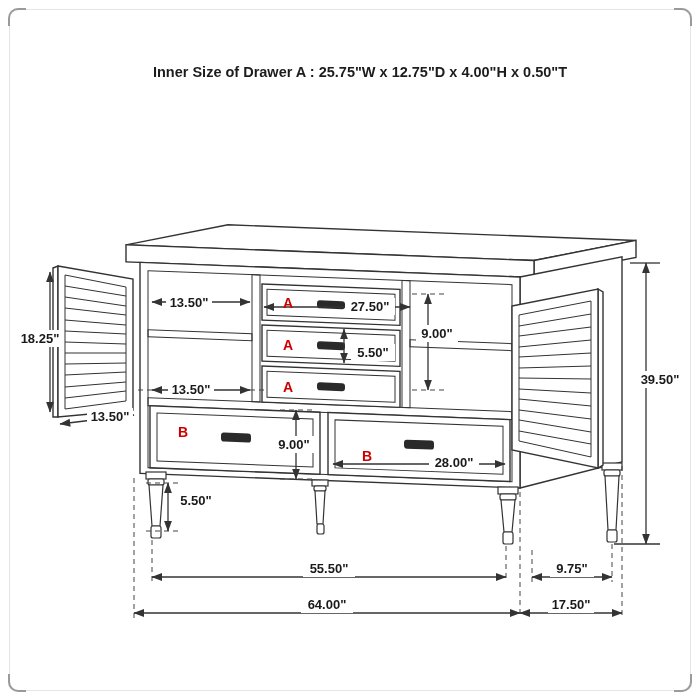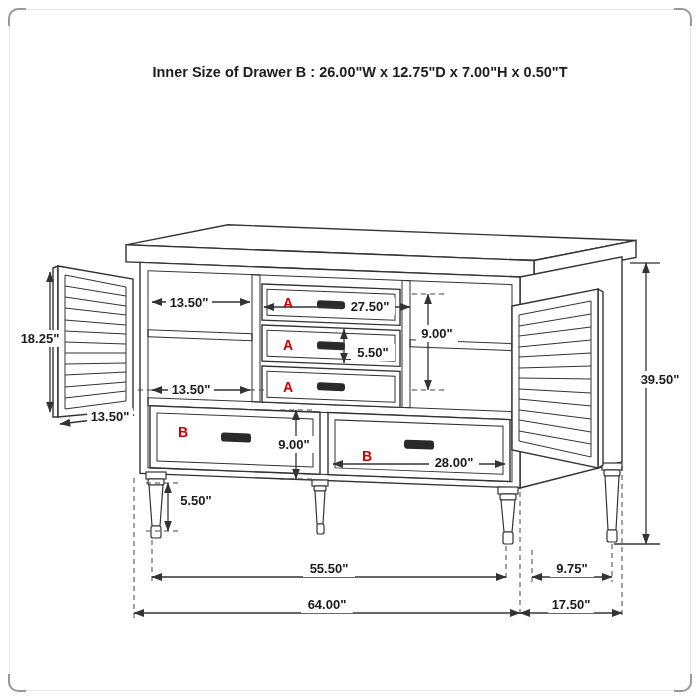--- a/index.html
+++ b/index.html
@@ -23,21 +23,21 @@
 </head>
 <body>
 
 <div class="frame"></div>
 <div class="corner tl"></div>
 <div class="corner tr"></div>
 <div class="corner bl"></div>
 <div class="corner br"></div>
 
 <div class="header">
-  <div>Inner Size of Drawer B : 26.00"W x 12.75"D x 7.00"H x 0.50"T</div>
+  <div>Inner Size of Drawer A : 25.75"W x 12.75"D x 4.00"H x 0.50"T</div>
 </div>
 
 <svg width="700" height="700" viewBox="0 0 700 700">
   <defs>
     <marker id="ah" viewBox="0 0 10 8" refX="9" refY="4" markerWidth="9" markerHeight="7" orient="auto-start-reverse">
       <path d="M0,0.5 L9.5,4 L0,7.5 Z" fill="#333"></path>
     </marker>
   </defs>
 
   <g transform="skewY(2.2)">

